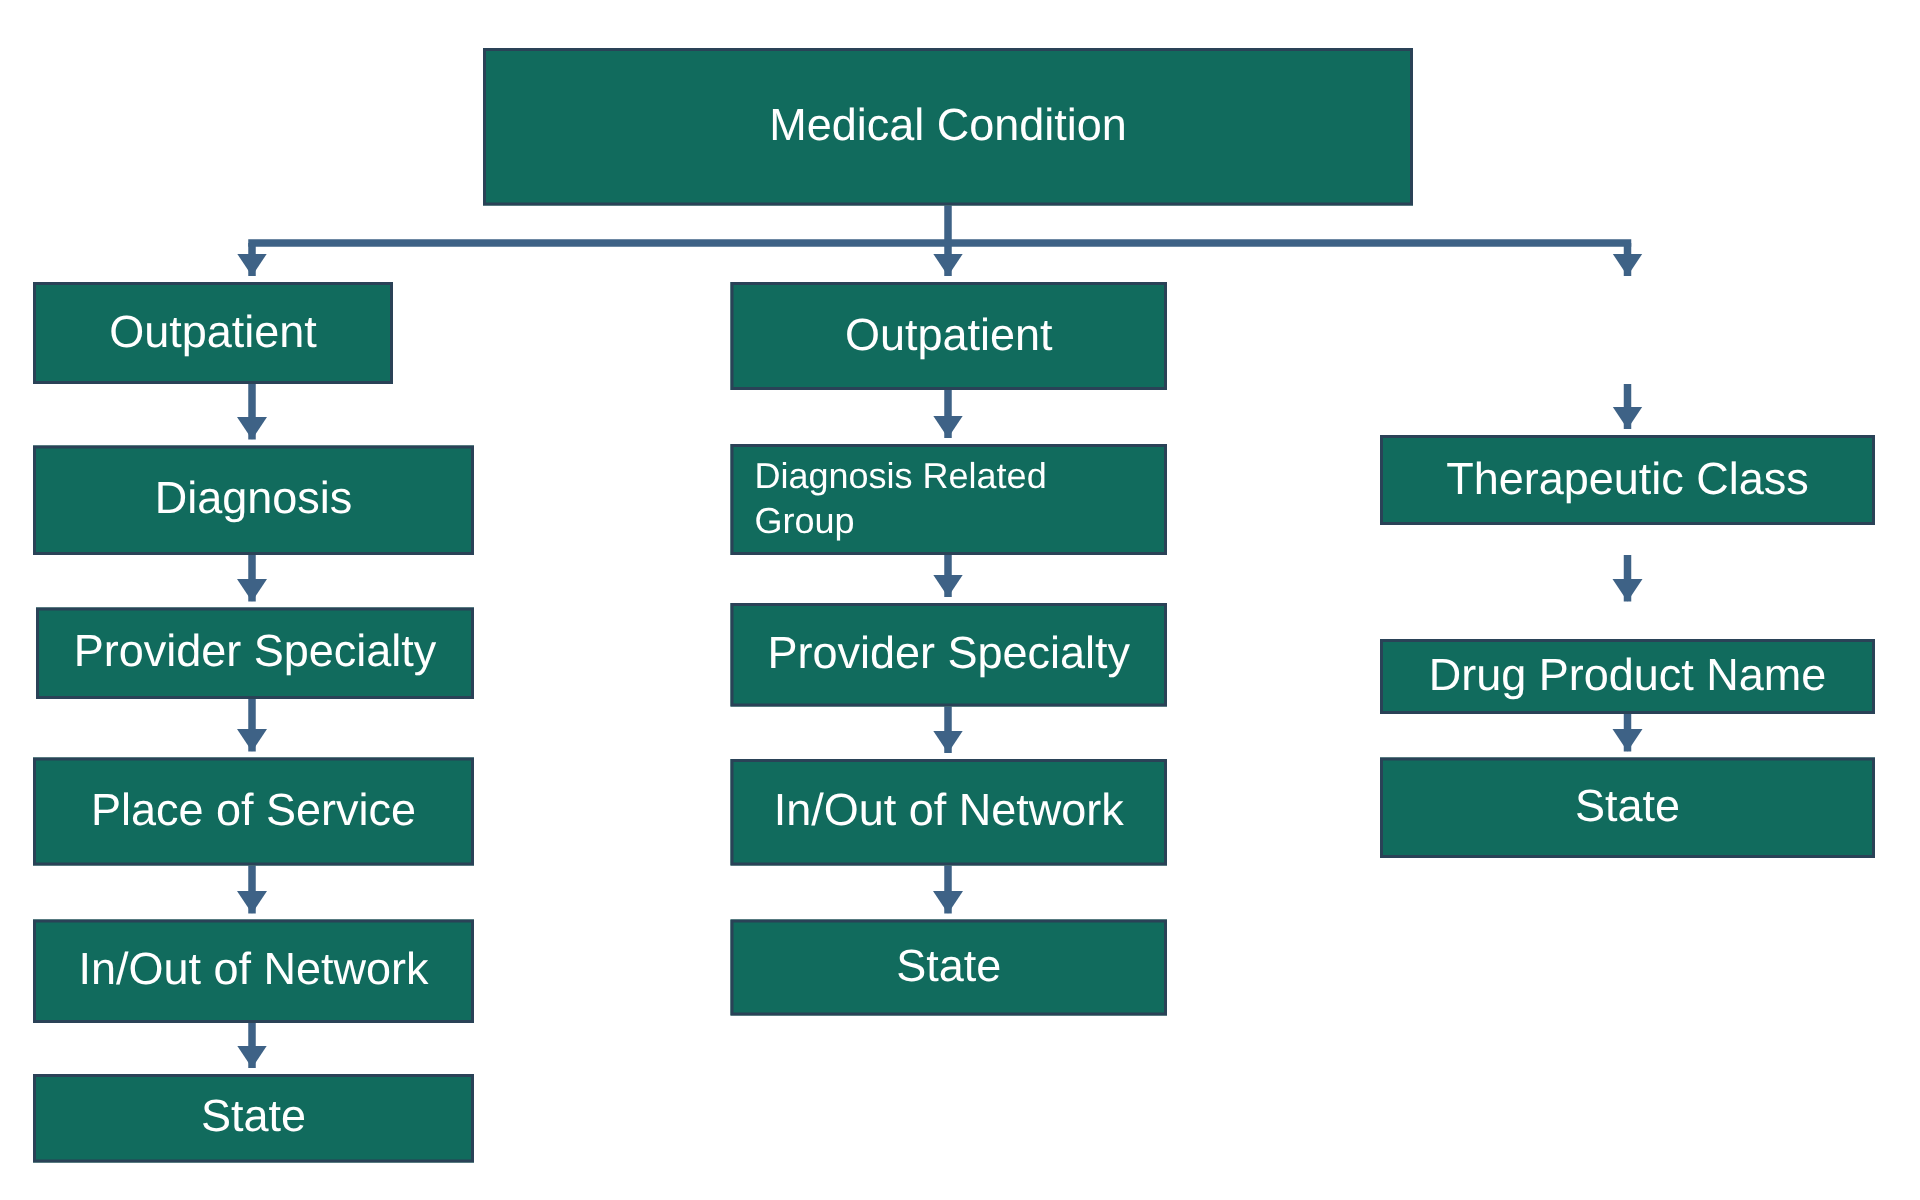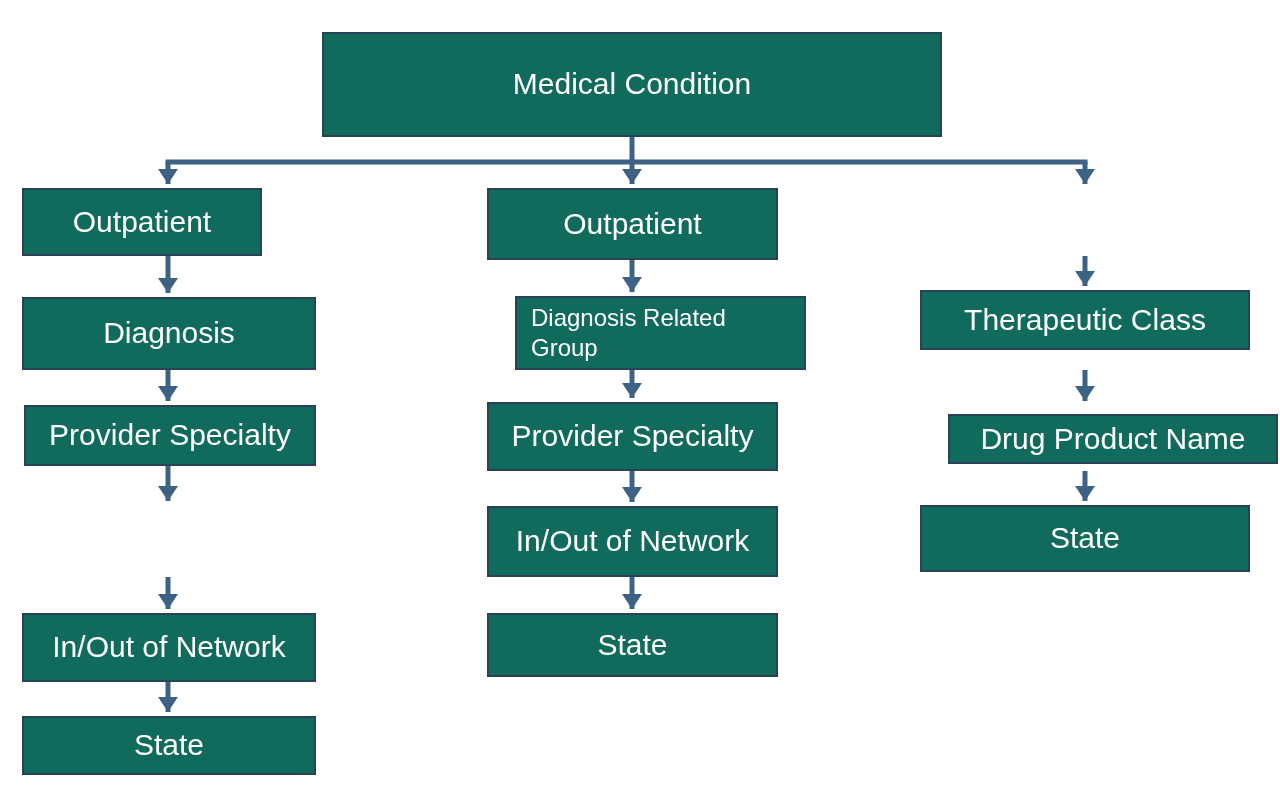--- a/index.html
+++ b/index.html
@@ -30,21 +30,20 @@
     display: flex;
     align-items: center;
     justify-content: center;
     font-size: 30px;
     line-height: 1.15;
     padding: 0 14px;
   }
   .node.small-text {
     font-size: 24px;
     line-height: 1.25;
-    margin-left: 28px;
   }
   svg.connectors {
     position: absolute;
     left: 0;
     top: 0;
     width: 1280px;
     height: 800px;
     pointer-events: none;
   }
   .connector {
@@ -87,26 +86,27 @@
     <line class="connector" x1="1085" y1="256" x2="1085" y2="286" marker-end="url(#arrow)"></line>
     <line class="connector" x1="1085" y1="370" x2="1085" y2="401" marker-end="url(#arrow)"></line>
     <line class="connector" x1="1085" y1="471" x2="1085" y2="501" marker-end="url(#arrow)"></line>
   </svg>
 
   <div class="node" style="left:322px; top:32px; width:620px; height:105px;">Medical Condition</div>
 
   <div class="node" style="left:22px; top:188px; width:240px; height:68px;">Outpatient</div>
   <div class="node" style="left:22px; top:297px; width:294px; height:73px;">Diagnosis</div>
   <div class="node" style="left:24px; top:405px; width:292px; height:61px;">Provider Specialty</div>
+  <div class="node" style="left:22px; top:505px; width:294px; height:72px;">Place of Service</div>
   <div class="node" style="left:22px; top:613px; width:294px; height:69px;">In/Out of Network</div>
   <div class="node" style="left:22px; top:716px; width:294px; height:59px;">State</div>
 
   <div class="node" style="left:487px; top:188px; width:291px; height:72px;">Outpatient</div>
   <div class="node small-text" style="left:487px; top:296px; width:291px; height:74px;">Diagnosis Related Group</div>
   <div class="node" style="left:487px; top:402px; width:291px; height:69px;">Provider Specialty</div>
   <div class="node" style="left:487px; top:506px; width:291px; height:71px;">In/Out of Network</div>
   <div class="node" style="left:487px; top:613px; width:291px; height:64px;">State</div>
 
   <div class="node" style="left:920px; top:290px; width:330px; height:60px;">Therapeutic Class</div>
-  <div class="node" style="left:920px; top:414px; width:330px; height:50px;margin-left:28px;">Drug Product Name</div>
+  <div class="node" style="left:920px; top:426px; width:330px; height:50px;">Drug Product Name</div>
   <div class="node" style="left:920px; top:505px; width:330px; height:67px;">State</div>
 
 </div>
 
 </body></html>

